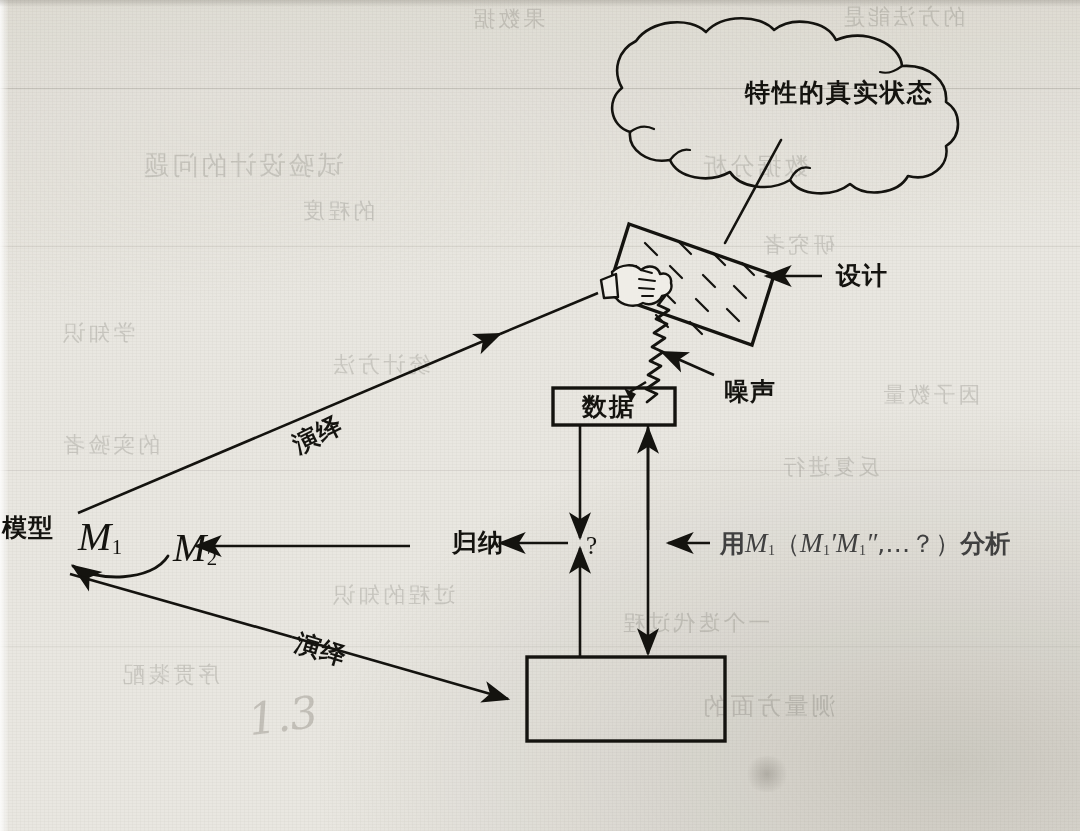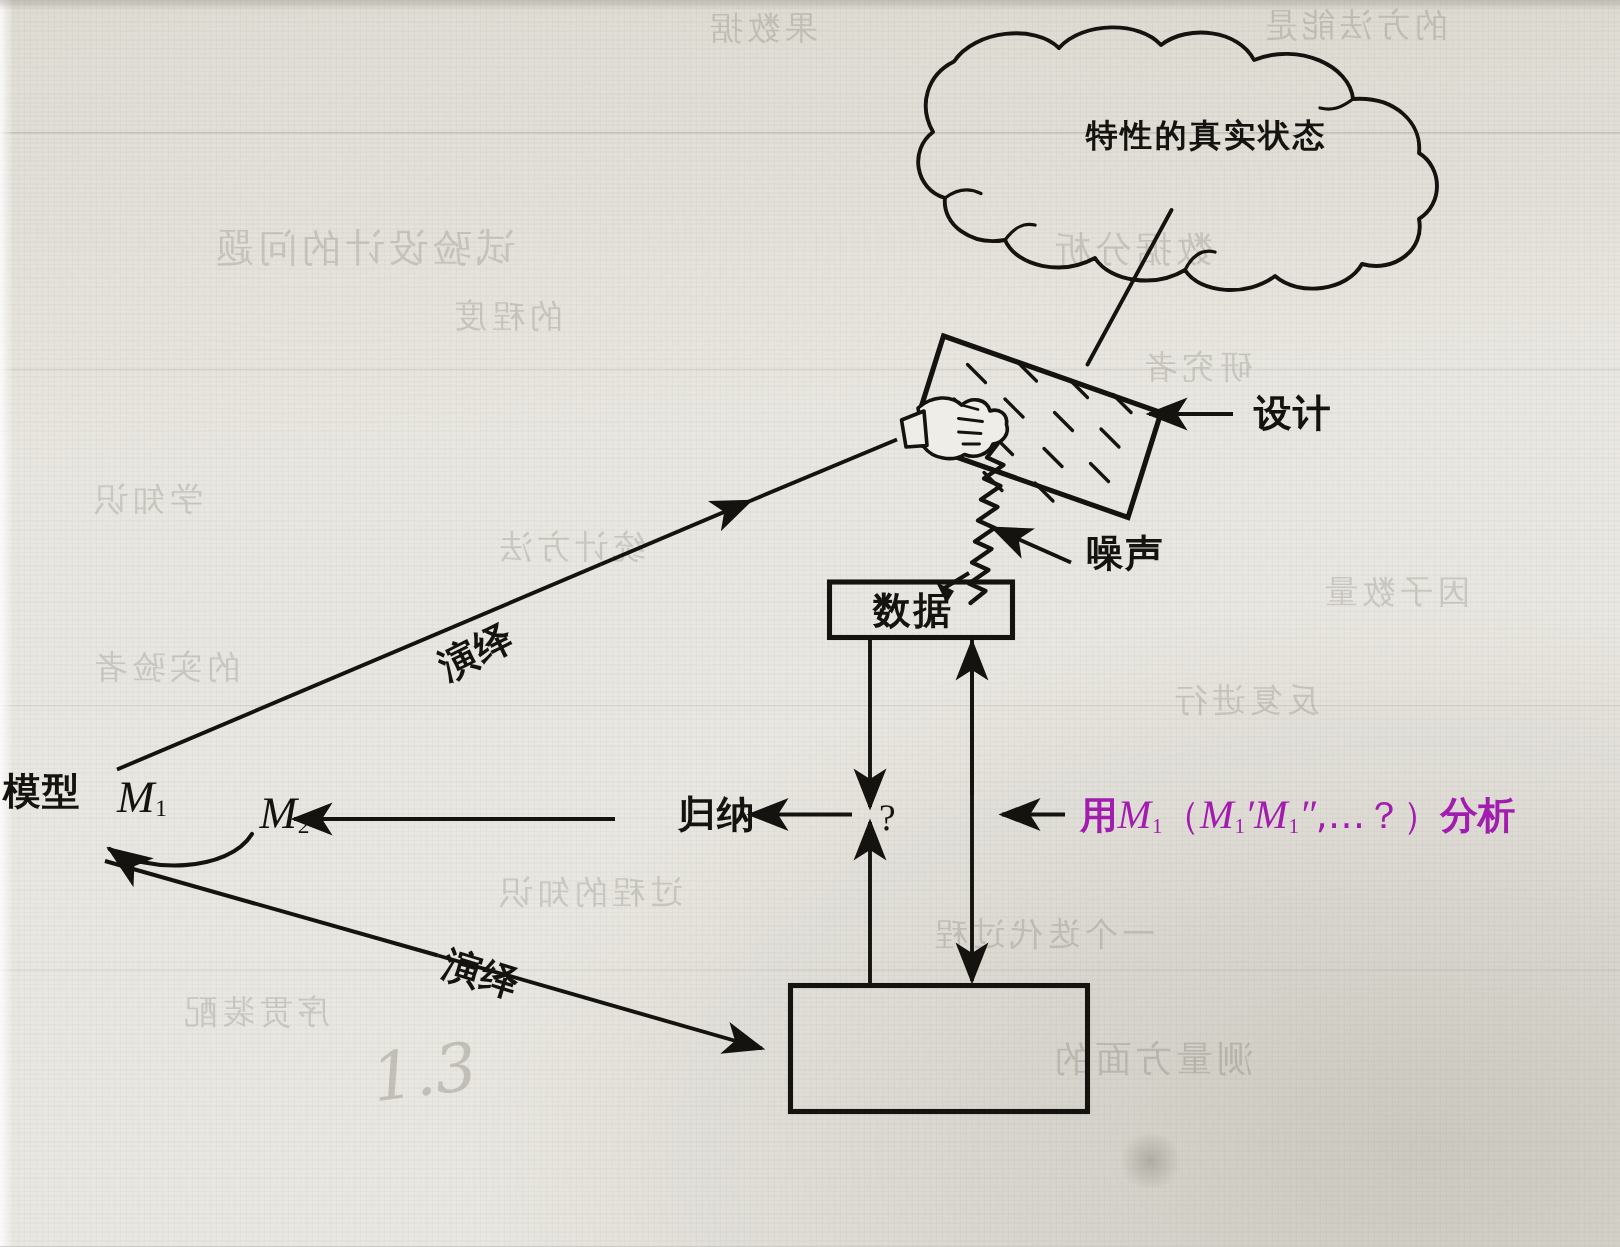--- a/index.html
+++ b/index.html
@@ -89,48 +89,48 @@
   
   .lbl {
     position: absolute;
     white-space: nowrap;
     font-family: "DejaVu Sans", sans-serif;
     font-weight: 700;
     color: #14130f;
     line-height: 1;
   }
   .lbl-cn   { font-size: 25px; letter-spacing: 1px; }
-  .lbl-cloud{ font-size: 21px; letter-spacing: 2px; }
+  .lbl-cloud{ font-size: 25px; letter-spacing: 2px; margin-left: 21px; }
   .lbl-box  { font-size: 25px; letter-spacing: 2px; }
   .rot-up   { transform: rotate(-26.5deg); transform-origin: left bottom; }
   .rot-dn   { transform: rotate(17deg);   transform-origin: left top; }
   .mathit {
     font-family: "Liberation Serif", "DejaVu Serif", serif;
     font-style: italic;
     font-weight: 400;
-    font-size: 30px;
+    font-size: 40px;
   }
   .mathit sub {
     font-size: .52em;
     font-style: normal;
     vertical-align: -.18em;
     padding-left: .5px;
   }
   .qmark {
     font-family: "Liberation Serif", serif;
     font-size: 25px;
     font-weight: 400;
   }
   .analysis {
     position: absolute;
     white-space: nowrap;
     font-family: "DejaVu Sans", sans-serif;
     font-weight: 700;
     font-size: 25px;
-    color: #a21caf;
+    color: #404040;
   }
   .analysis .mathit { font-size: 27px; font-weight: 400; }
   .analysis .par {
     font-family: "DejaVu Sans", sans-serif;
     font-weight: 400;
     font-size: 25px;
   }
   
   .caption {
     position: absolute;
@@ -348,21 +348,21 @@
     <g>
       <line x1="70" y1="574" x2="292" y2="637" stroke="#14130f" stroke-width="2.6"></line>
       <line x1="292" y1="637" x2="508" y2="699" stroke="#14130f" stroke-width="2.6" marker-end="url(#ah)"></line>
     </g>
   </svg>
 
   <div class="lbl lbl-cloud" style="left:724px; top:80px;">特性的真实状态</div>
 
   <div class="lbl lbl-cn" style="left:836px; top:263px;">设计</div>
 
-  <div class="lbl lbl-cn" style="left:724px; top:356px;text-align:right;">噪声</div>
+  <div class="lbl lbl-cn" style="left:724px; top:379px;text-align:right;">噪声</div>
 
   <div class="lbl lbl-box" style="left:582px; top:394px;">数据</div>
 
 
   <div class="lbl lbl-cn" style="left:2px; top:515px;">模型</div>
 
   <div class="lbl" style="left:78px; top:517px;">
     <span class="mathit"><span>M</span><sub>1</sub></span>
   </div>
 

